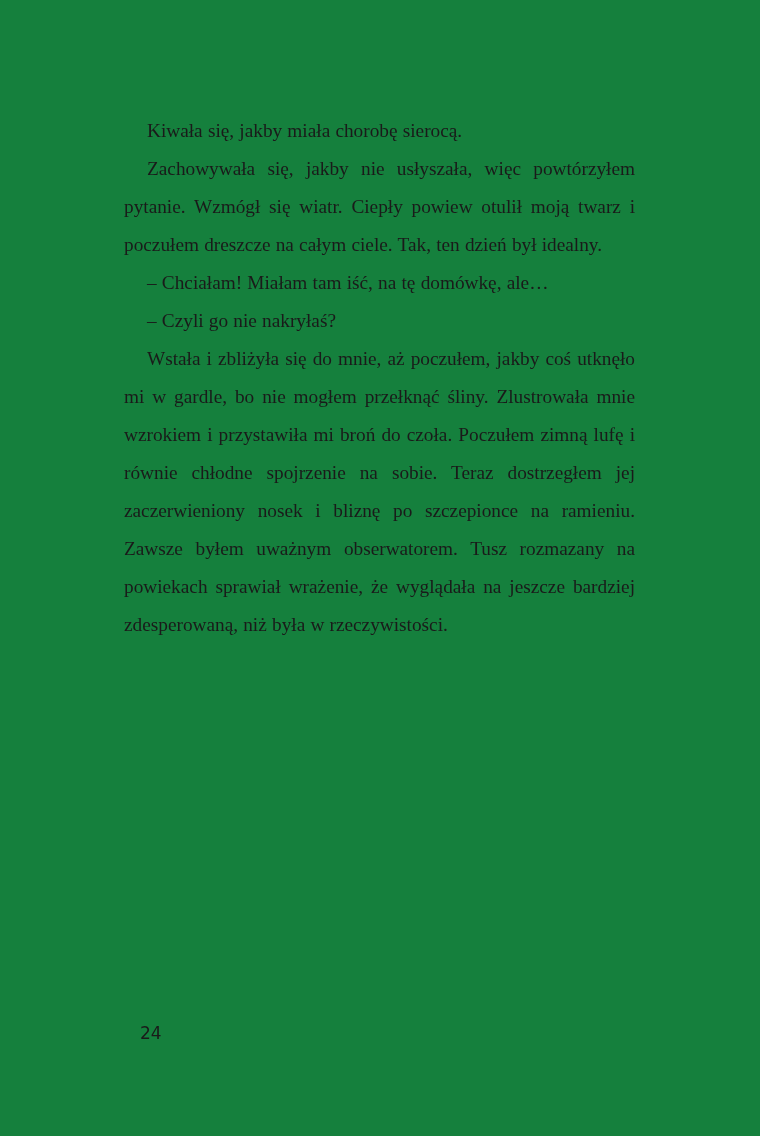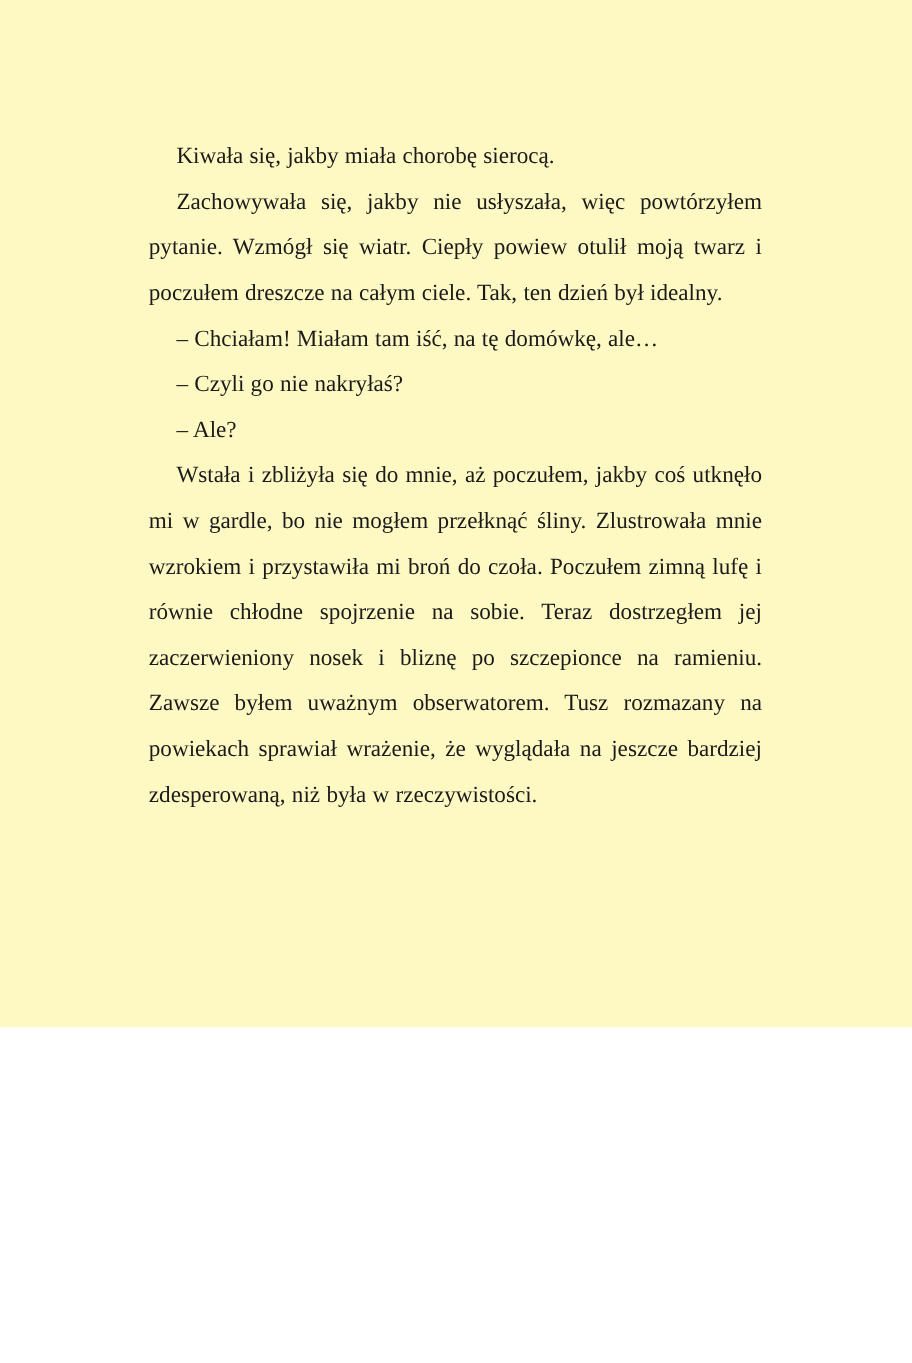--- a/index.html
+++ b/index.html
@@ -4,22 +4,22 @@
 <style>
   html, body {
     margin: 0;
     padding: 0;
     background: #ffffff;
   }
 
   .page {
     position: relative;
     width: 760px;
-    height: 856px;
-    background: #fef9c3;
+    height: 1136px;
+    background: #15803d;
     overflow: hidden;
     box-sizing: border-box;
     padding-left: 13px;
   }
 
   .text-block {
     position: absolute;
     left: 124px;
     top: 112px;
     width: 511px;
@@ -62,19 +62,18 @@
 </head>
 <body>
 
 <div class="page">
 
   <div class="text-block">
     <p class="para indent">Kiwała się, jakby miała chorobę sierocą.</p>
     <p class="para indent">Zachowywała się, jakby nie usłyszała, więc powtórzyłem pytanie. Wzmógł się wiatr. Ciepły powiew otulił moją twarz i poczułem dreszcze na całym ciele. Tak, ten dzień był idealny.</p>
     <p class="para indent">– Chciałam! Miałam tam iść, na tę domówkę, ale…</p>
     <p class="para indent">– Czyli go nie nakryłaś?</p>
-    <p class="para indent">– Ale?</p>
     <p class="para indent">Wstała i zbliżyła się do mnie, aż poczułem, jakby coś utknęło mi w gardle, bo nie mogłem przełknąć śliny. Zlustrowała mnie wzrokiem i przystawiła mi broń do czoła. Poczułem zimną lufę i równie chłodne spojrzenie na sobie. Teraz dostrzegłem jej zaczerwieniony nosek i bliznę po szczepionce na ramieniu. Zawsze byłem uważnym obserwatorem. Tusz rozmazany na powiekach sprawiał wrażenie, że wyglądała na jeszcze bardziej zdesperowaną, niż była w rzeczywistości.</p>
   </div>
 
   <div class="page-number">24</div>
 
 </div>
 
 </body></html>

